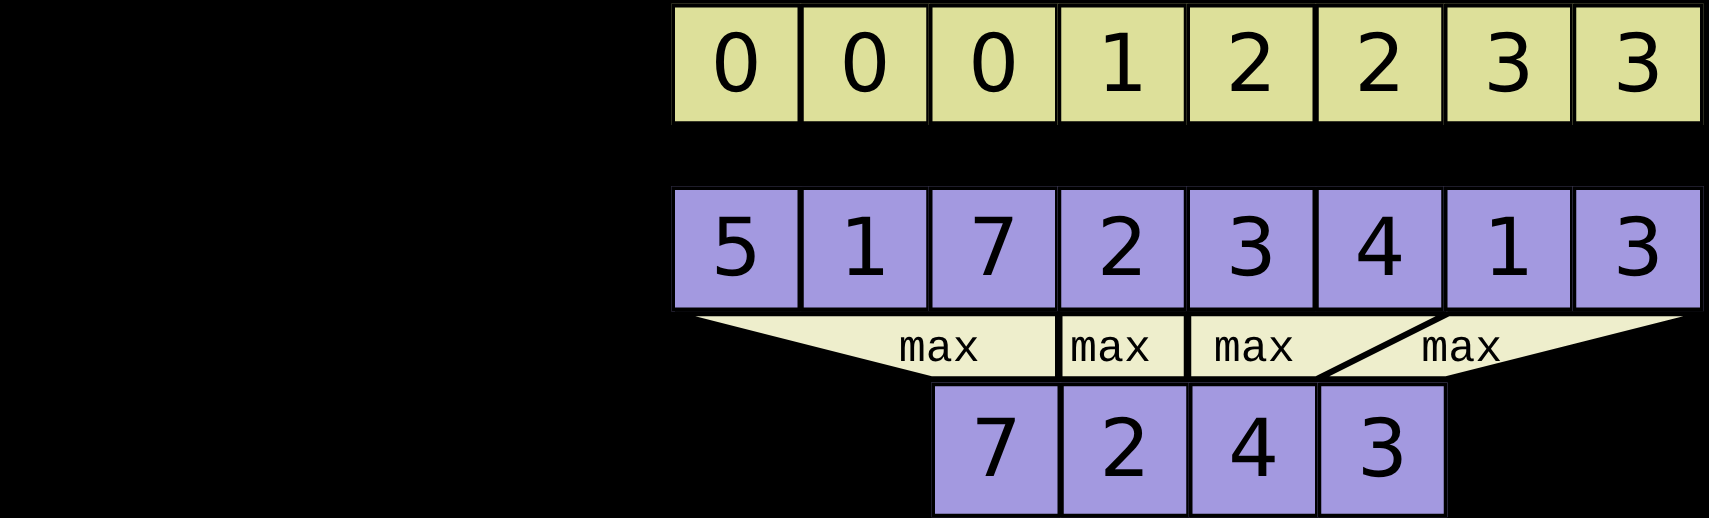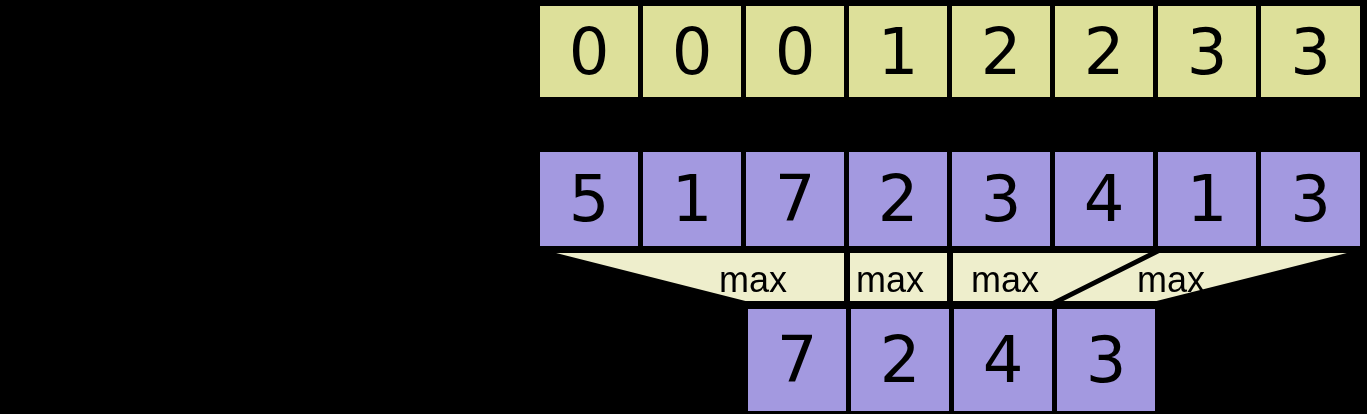--- a/index.html
+++ b/index.html
@@ -38,21 +38,21 @@
     top: 0;
     width: 1367px;
     height: 414px;
     pointer-events: none;
   }
   .funnel-label {
     position: absolute;
     color: #000000;
     font-size: 36px;
     line-height: 1;
-    font-family: Liberation Sans, sans-serif;
+    font-family: Liberation Mono, monospace;
     user-select: none;
     white-space: nowrap;
   }
 </style>
 </head>
 <body>
 
 <div id="canvas">
 
   <div class="cell cell-input" style="left:537px; top:3px; width:104px; height:97px;">0</div>

